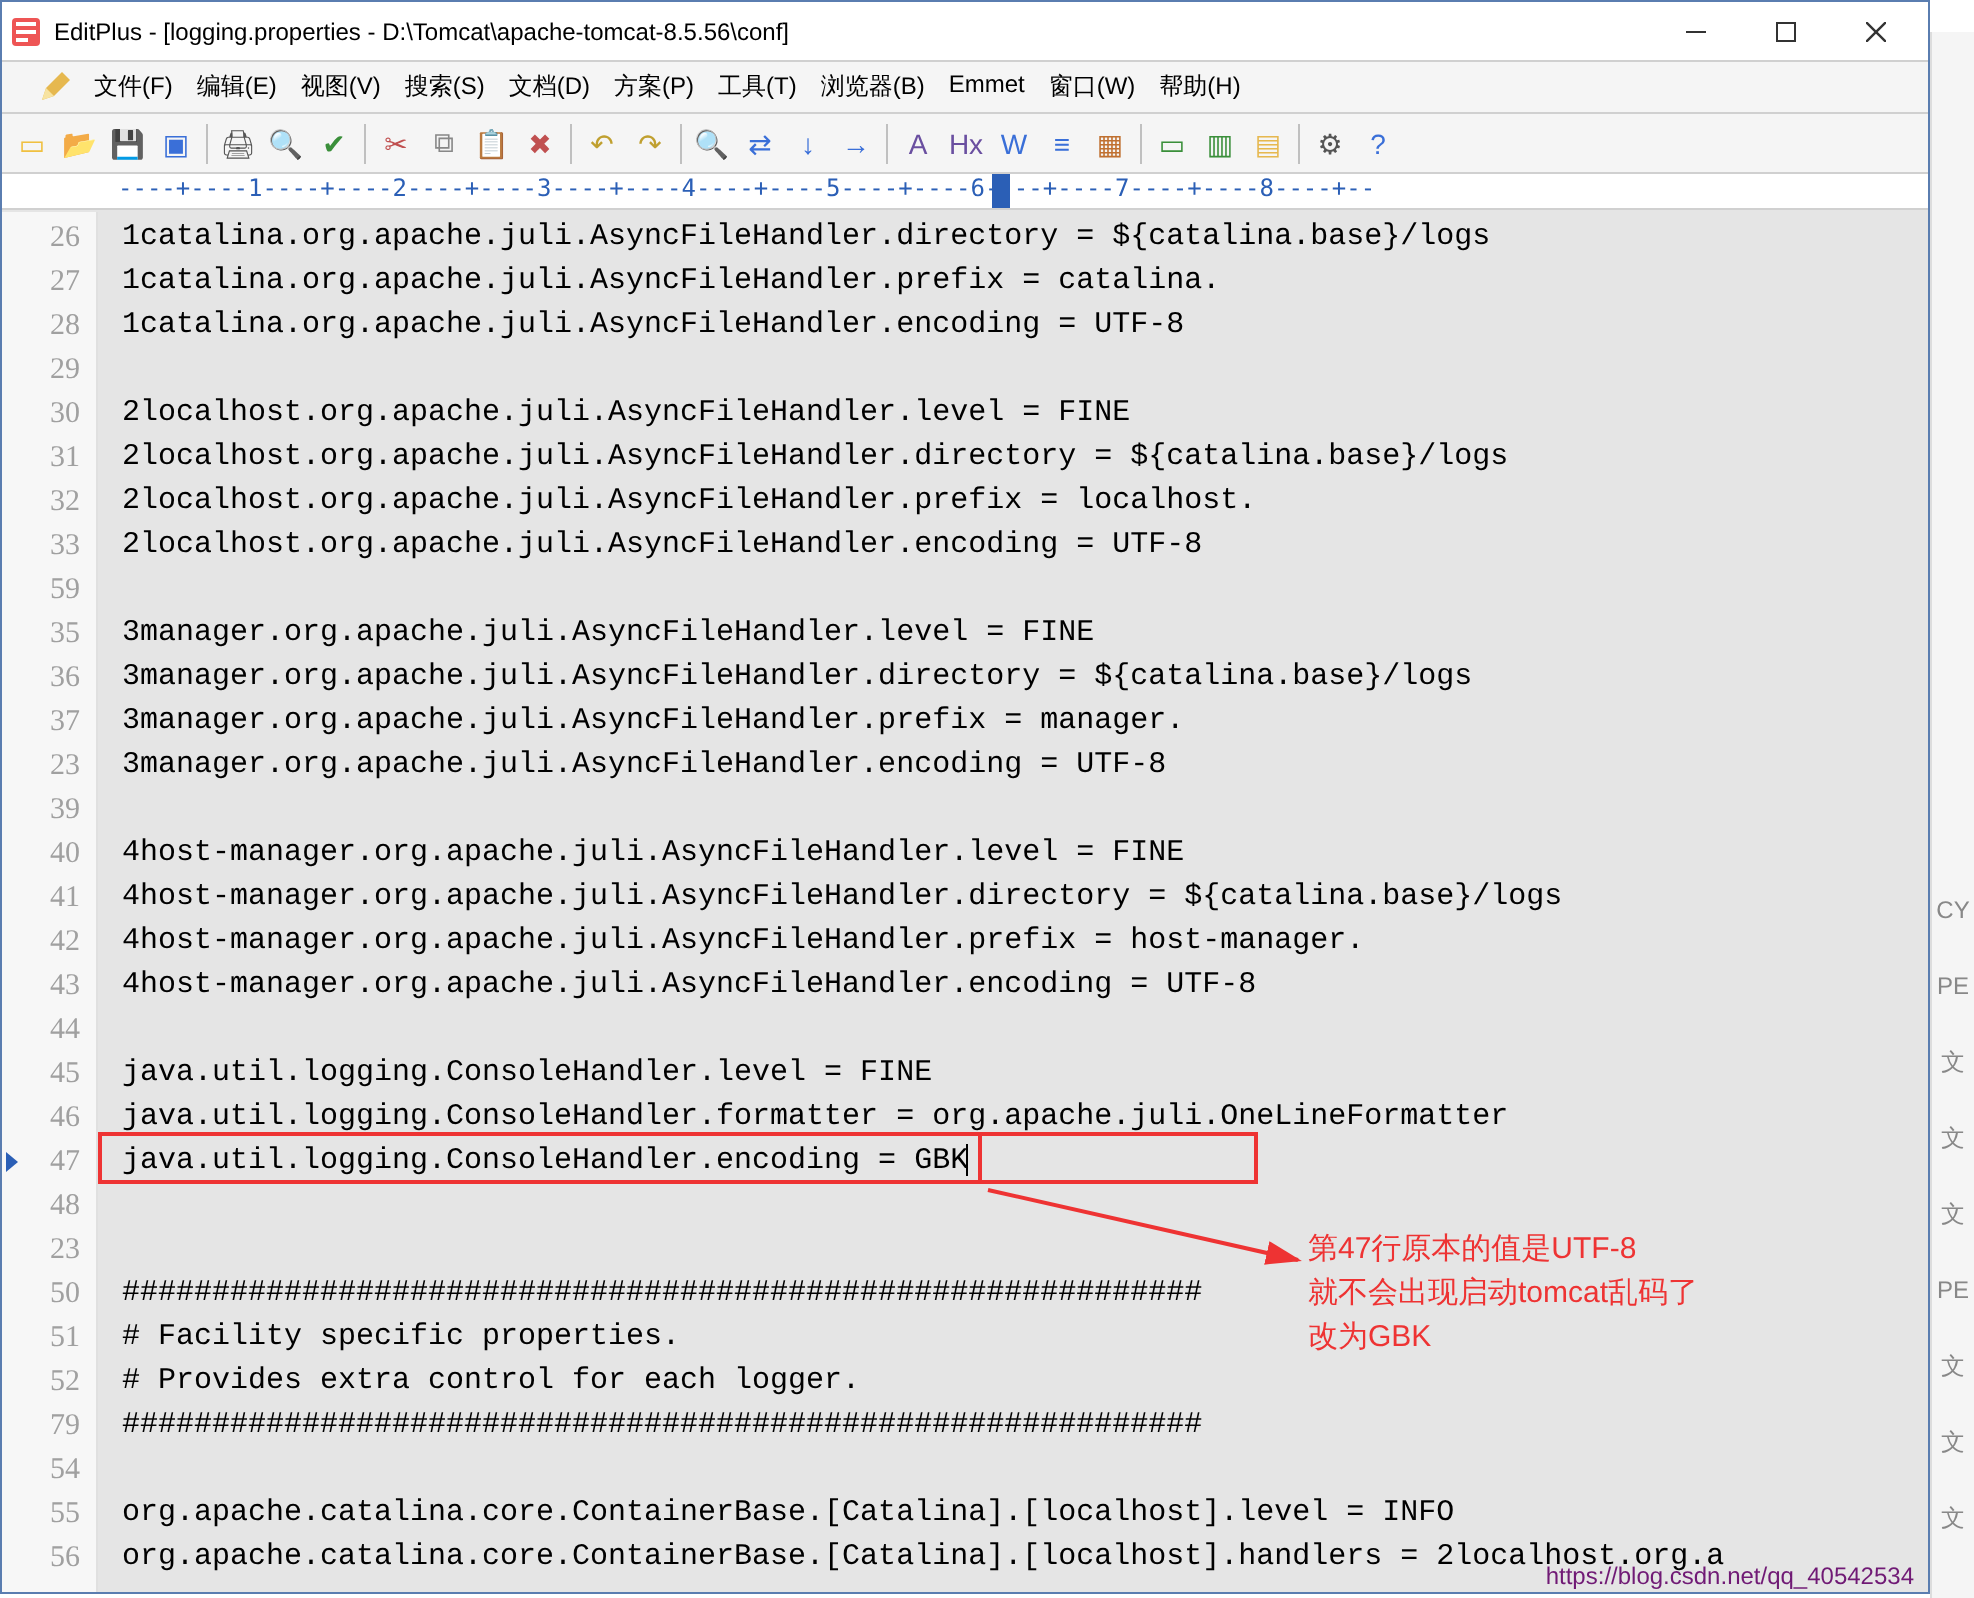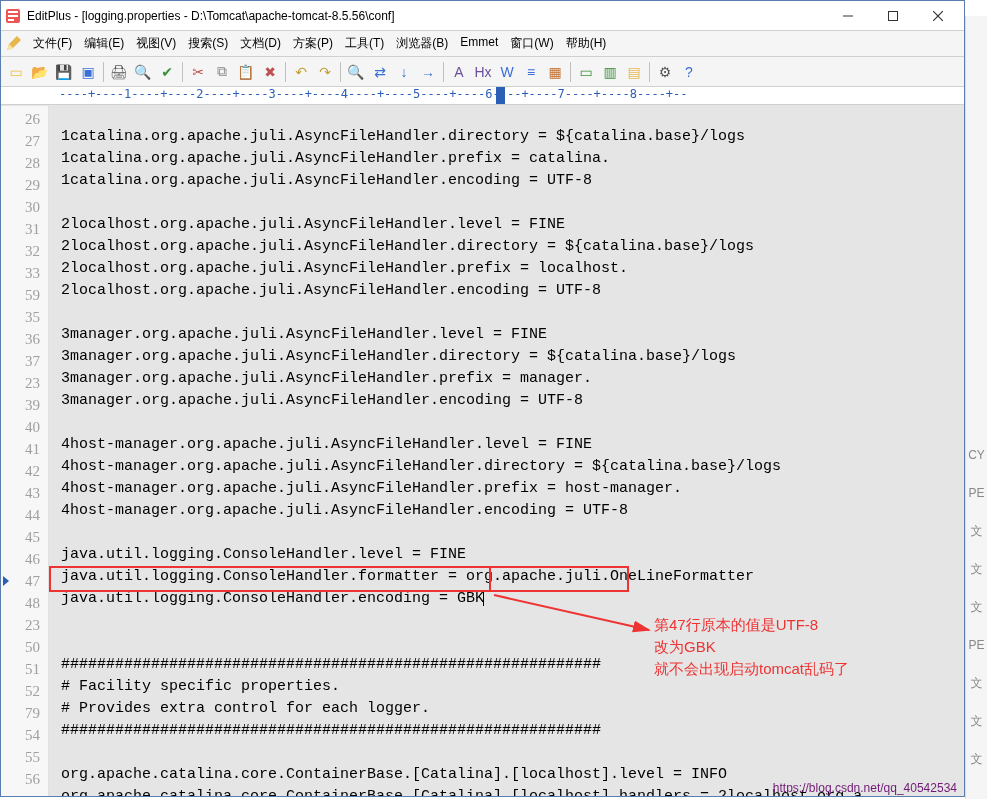--- a/index.html
+++ b/index.html
@@ -3,32 +3,32 @@
 <meta charset="utf-8">
 <style>
   * { box-sizing: border-box; margin: 0; padding: 0; }
   body { font-family: "Microsoft YaHei", "Segoe UI", sans-serif; font-size: 12px; background: #fff; width: 987px; height: 799px; overflow: hidden; position: relative; }
   .window { border: 1px solid #5a7db0; width: 965px; height: 797px; position: relative; background: #e5e5e5; }
   .titlebar { height: 30px; background: #fff; display: flex; align-items: center; padding: 0 4px; border-bottom: 1px solid #d0d0d0; }
   .titlebar .app-icon { width: 16px; height: 16px; margin-right: 6px; }
   .titlebar .title { flex: 1; font-size: 12px; color: #000; }
   .win-btns { display: flex; }
   .win-btn { width: 45px; height: 28px; display: flex; align-items: center; justify-content: center; color: #333; }
-  .menubar { height: 26px; display: flex; align-items: center; padding: 0 4px; gap: 2px; background: #f5f5f5; border-bottom: 1px solid #d0d0d0; }
+  .menubar { height: 26px; display: flex; align-items: center; padding: 0 18px; gap: 2px; background: #f5f5f5; border-bottom: 1px solid #d0d0d0; }
   .menubar .micon { width: 16px; height: 16px; margin-right: 4px; }
   .menu-item { padding: 2px 6px; font-size: 12px; color: #000; }
   .toolbar { height: 30px; background: #f5f5f5; border-bottom: 1px solid #d0d0d0; display: flex; align-items: center; padding: 0 4px; gap: 2px; }
   .tbtn { width: 22px; height: 22px; display: flex; align-items: center; justify-content: center; border: 1px solid transparent; border-radius: 2px; font-size: 14px; color: #555; }
   .tsep { width: 1px; height: 20px; background: #c0c0c0; margin: 0 2px; }
   .ruler { height: 18px; background: #fff; border-bottom: 1px solid #d0d0d0; position: relative; overflow: hidden; font-family: Consolas, monospace; }
   .ruler-inner { position: absolute; left: 58px; right: 0; top: 0; bottom: 0; white-space: nowrap; color: #2b5fb6; font-size: 12px; letter-spacing: 0; }
   .ruler-mark { position: absolute; top: 0; width: 9px; height: 18px; background: #2b5fb6; }
   .editor { display: flex; position: absolute; top: 105px; left: 0; right: 0; bottom: 0; overflow: hidden; }
   .gutter { width: 48px; background: #f7f7f7; border-right: 1px solid #e0e0e0; text-align: right; padding-right: 8px; font-family: Liberation Serif, serif; font-size: 15px; color: #a0a0a0; line-height: 22px; padding-top: 2px; }
-  .code { flex: 1; font-family: Consolas, "Courier New", monospace; font-size: 15px; color: #000; line-height: 22px; white-space: pre; padding-left: 12px; padding-top: 20px; position: relative; }
+  .code { flex: 1; font-family: Consolas, "Courier New", monospace; font-size: 15px; color: #000; line-height: 22px; white-space: pre; padding-left: 12px; padding-top: 2px; position: relative; }
   .line { height: 22px; }
   .current-marker { position: absolute; left: 2px; width: 0; height: 0; border-top: 5px solid transparent; border-bottom: 5px solid transparent; border-left: 6px solid #2b5fb6; }
   .hl-box { position: absolute; border: 2px solid #e33; pointer-events: none; }
   .annot { position: absolute; color: #e33; font-size: 15px; font-family: "Microsoft YaHei", sans-serif; line-height: 22px; }
   .arrow-svg { position: absolute; pointer-events: none; }
   .right-strip { position: absolute; right: 0; top: 16px; width: 22px; height: 799px; background: #f5f5f5; border-left: 1px solid #ddd; }
   .right-strip .ritem { height: 38px; font-size: 12px; color: #888; display:flex; align-items:center; justify-content:center; }
   .watermark { position:absolute; right:30px; bottom:4px; color:#701a75; font-size:12px; font-family: Arial,sans-serif; }
   .caret { display:inline-block; width:1px; height:16px; background:#000; vertical-align:middle; margin-left:-1px; }
 </style>
@@ -162,21 +162,21 @@
         <div class="line">56</div>
         <div class="current-marker" style="top: 470px;"></div>
       </div>
     <div class="code" id="code-host"><div class="line">1catalina.org.apache.juli.AsyncFileHandler.directory = ${catalina.base}/logs</div><div class="line">1catalina.org.apache.juli.AsyncFileHandler.prefix = catalina.</div><div class="line">1catalina.org.apache.juli.AsyncFileHandler.encoding = UTF-8</div><div class="line"></div><div class="line">2localhost.org.apache.juli.AsyncFileHandler.level = FINE</div><div class="line">2localhost.org.apache.juli.AsyncFileHandler.directory = ${catalina.base}/logs</div><div class="line">2localhost.org.apache.juli.AsyncFileHandler.prefix = localhost.</div><div class="line">2localhost.org.apache.juli.AsyncFileHandler.encoding = UTF-8</div><div class="line"></div><div class="line">3manager.org.apache.juli.AsyncFileHandler.level = FINE</div><div class="line">3manager.org.apache.juli.AsyncFileHandler.directory = ${catalina.base}/logs</div><div class="line">3manager.org.apache.juli.AsyncFileHandler.prefix = manager.</div><div class="line">3manager.org.apache.juli.AsyncFileHandler.encoding = UTF-8</div><div class="line"></div><div class="line">4host-manager.org.apache.juli.AsyncFileHandler.level = FINE</div><div class="line">4host-manager.org.apache.juli.AsyncFileHandler.directory = ${catalina.base}/logs</div><div class="line">4host-manager.org.apache.juli.AsyncFileHandler.prefix = host-manager.</div><div class="line">4host-manager.org.apache.juli.AsyncFileHandler.encoding = UTF-8</div><div class="line"></div><div class="line">java.util.logging.ConsoleHandler.level = FINE</div><div class="line">java.util.logging.ConsoleHandler.formatter = org.apache.juli.OneLineFormatter</div><div class="line">java.util.logging.ConsoleHandler.encoding = GBK<span class="caret"></span></div><div class="line"></div><div class="line"></div><div class="line">############################################################</div><div class="line"># Facility specific properties.</div><div class="line"># Provides extra control for each logger.</div><div class="line">############################################################</div><div class="line"></div><div class="line">org.apache.catalina.core.ContainerBase.[Catalina].[localhost].level = INFO</div><div class="line">org.apache.catalina.core.ContainerBase.[Catalina].[localhost].handlers = 2localhost.org.a</div><div class="hl-box" style="left: 0px; top: 460px; width: 580px; height: 26px;"></div><div class="hl-box" style="left: 440px; top: 460px; width: 140px; height: 26px;"></div><svg class="arrow-svg" width="200" height="60" style="left: 440px; top: 484px;">
           <defs>
             <marker id="ah" markerWidth="10" markerHeight="10" refX="8" refY="3" orient="auto">
               <path d="M0,0 L0,6 L9,3 z" fill="#e33"></path>
             </marker>
           </defs>
           <line x1="5" y1="5" x2="160" y2="40" stroke="#e33" stroke-width="2" marker-end="url(#ah)"></line>
-        </svg><div class="annot" style="left: 605px; top: 508px;"><div>第47行原本的值是UTF-8</div><div>改为GBK</div><div>就不会出现启动tomcat乱码了</div></div></div>
+        </svg><div class="annot" style="left: 605px; top: 508px;"><div>第47行原本的值是UTF-8</div><div>就不会出现启动tomcat乱码了</div><div>改为GBK</div></div></div>
   </div>
 
 </div>
 
 <div class="right-strip" id="right-host">
     <div style="height:420px"></div>
     <div class="ritem">CY</div>
     <div class="ritem">PE</div>
     <div class="ritem">文</div>
     <div class="ritem">文</div>

